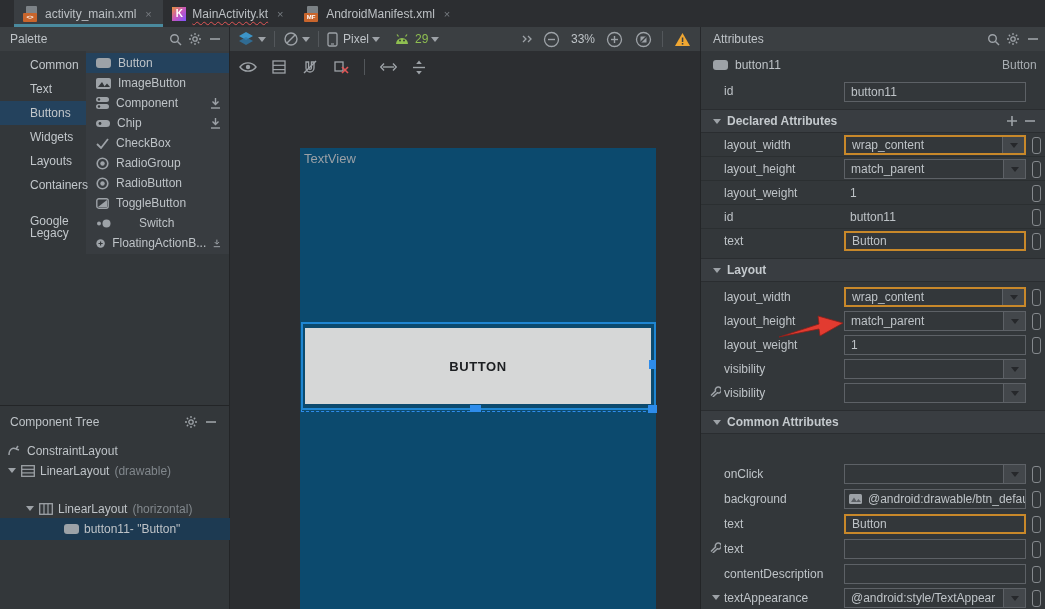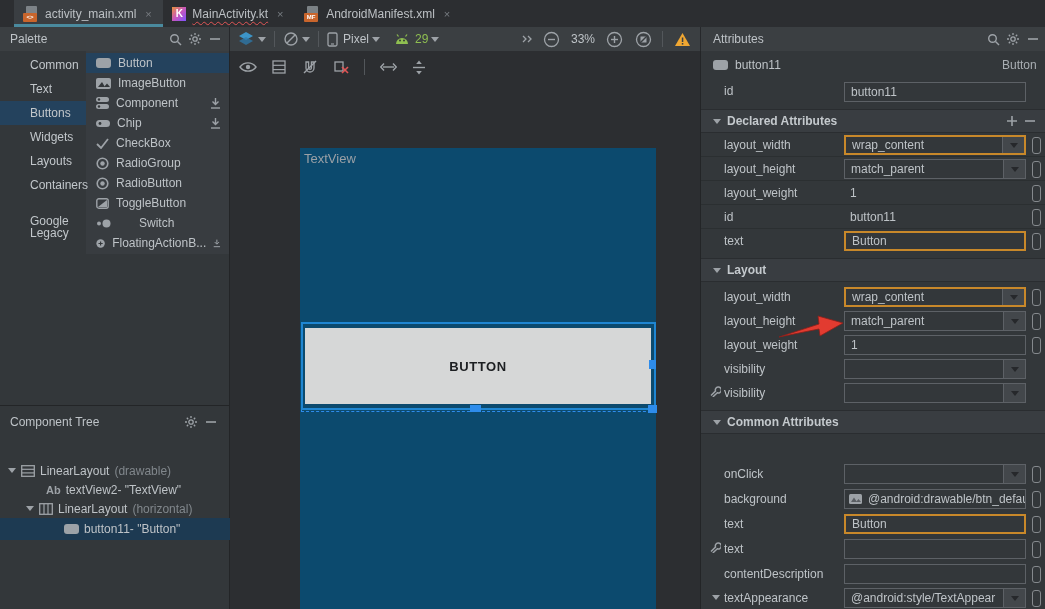--- a/index.html
+++ b/index.html
@@ -340,38 +340,35 @@
             </svg>
         </span>
         <span class="ibtn">
           <svg width="12" height="12" viewBox="0 0 12 12">
               <line x1="1" y1="6" x2="11" y2="6" stroke="#9da2a7" stroke-width="1.6"></line>
             </svg>
         </span>
       </span>
     </div>
 
+    <div class="tree-row" style="top:390px;padding-left:8px;">
+      <svg width="14" height="12" viewBox="0 0 14 12">
+          <path d="M1 10 C1 4, 5 2, 8 4 M8 4 l2 -3 M8 4 l3 1" stroke="#9da2a7" stroke-width="1.5" fill="none"></path>
+        </svg>
+      <span>ConstraintLayout</span>
+    </div>
     <div class="tree-row" style="top:410px;padding-left:8px;">
       <i class="chev"></i>
       <svg width="14" height="12" viewBox="0 0 14 12">
           <rect x="0.7" y="0.7" width="12.6" height="10.6" fill="none" stroke="#9da2a7" stroke-width="1.3"></rect>
           <line x1="1" y1="4.3" x2="13" y2="4.3" stroke="#9da2a7" stroke-width="1.2"></line>
           <line x1="1" y1="7.9" x2="13" y2="7.9" stroke="#9da2a7" stroke-width="1.2"></line>
         </svg>
       <span>LinearLayout</span>
         <span class="dim">(drawable)</span>
-    </div>
-    <div class="tree-row" style="top:429px;padding-left:46px;">
-      <b style="color:#9da2a7;font-size:11px;">Ab</b>
-      <span>textView2- "TextView"</span>
-      <svg class="warn-right" width="14" height="12" viewBox="0 0 17 15">
-          <polygon points="8.5,1 16,14 1,14" fill="#f0a732"></polygon>
-          <rect x="7.8" y="5.5" width="1.5" height="4.5" fill="#33373a"></rect>
-          <rect x="7.8" y="11" width="1.5" height="1.6" fill="#33373a"></rect>
-        </svg>
     </div>
     <div class="tree-row" style="top:448px;padding-left:26px;">
       <i class="chev"></i>
       <svg width="14" height="12" viewBox="0 0 14 12">
           <rect x="0.7" y="0.7" width="12.6" height="10.6" fill="none" stroke="#9da2a7" stroke-width="1.3"></rect>
           <line x1="5" y1="1" x2="5" y2="11" stroke="#9da2a7" stroke-width="1.2"></line>
           <line x1="9" y1="1" x2="9" y2="11" stroke="#9da2a7" stroke-width="1.2"></line>
         </svg>
       <span>LinearLayout</span>
         <span class="dim">(horizontal)</span>

